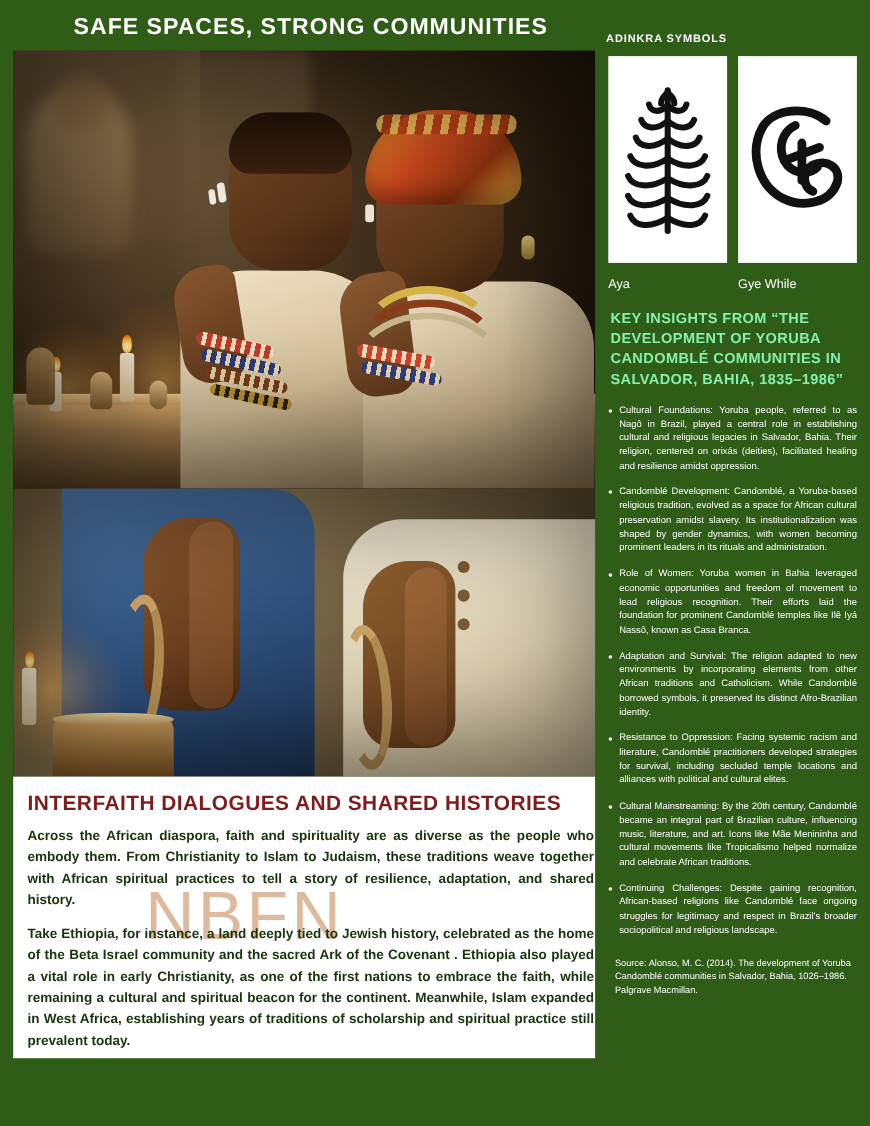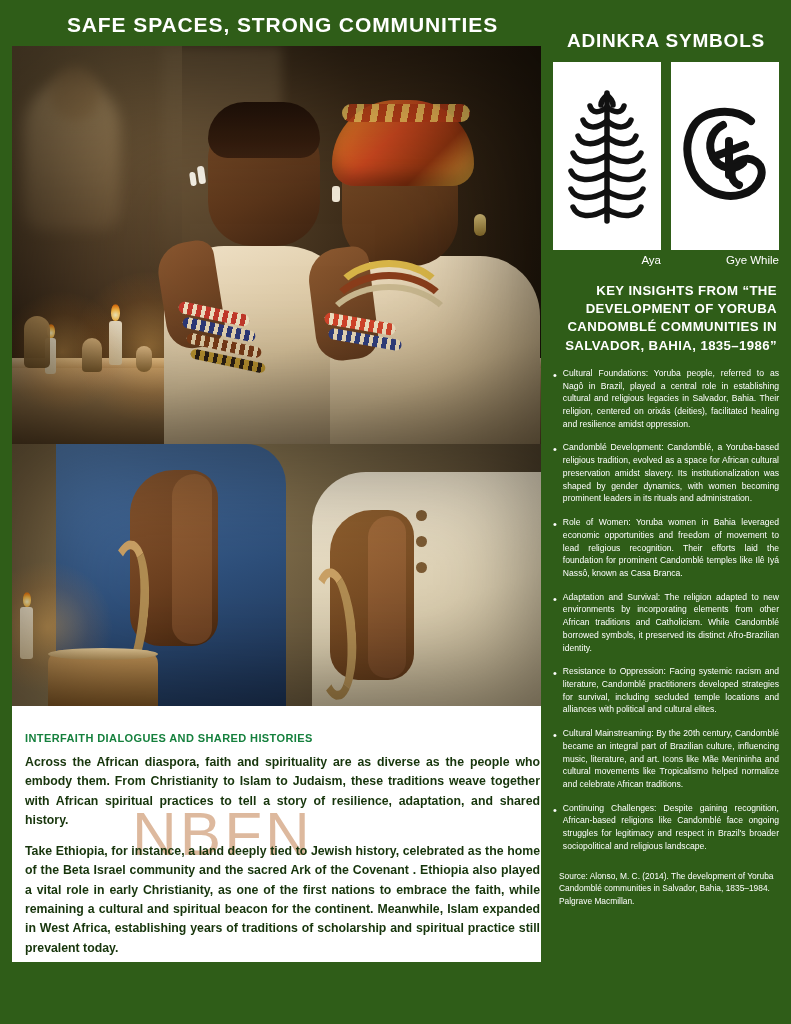--- a/index.html
+++ b/index.html
@@ -61,27 +61,26 @@
   }
 
   .bottom-block {
     position: relative;
     background: #ffffff;
     width: 541px;
     padding: 14px 13px 10px 13px;
     height: 256px;
   }
   .bottom-block h2 {
-    color: #15803d;
-    font-size: 11px;
+    color: #7f1d1d;
+    font-size: 19px;
     font-weight: bold;
     letter-spacing: 0.4px;
     text-transform: uppercase;
     margin-bottom: 9px;
-    margin-top: 12px;
   }
   .bottom-block p {
     color: #17350c;
     font-size: 12.3px;
     font-weight: bold;
     line-height: 1.58;
     text-align: justify;
     margin-bottom: 11px;
     position: relative;
     z-index: 2;
@@ -100,51 +99,50 @@
   
   .right {
     position: absolute;
     left: 541px; top: 0;
     width: 250px; height: 1024px;
     background: #2f5d18;
     padding: 0 10px;
   }
   .adinkra-title {
     color: #ffffff;
-    font-size: 19px;
+    font-size: 10px;
     font-weight: bold;
     letter-spacing: 0.8px;
     text-transform: uppercase;
-    text-align: center;
     padding: 30px 0 10px 0;
   }
   .symbols {
     display: flex;
     gap: 10px;
     justify-content: center;
   }
   .symbol-card { width: 108px; }
   .symbol-box {
     width: 108px; height: 188px;
     background: #ffffff;
     display: flex; align-items: center; justify-content: center;
   }
   .symbol-label {
-    text-align: right;
+    text-align: left;
     color: #ffffff;
     font-size: 11.5px;
-    padding-top: 4px;
+    padding-top: 14px;
   }
 
   .insights-title {
-    color: #ffffff;
+    color: #86efac;
     font-size: 13.2px;
     font-weight: bold;
     line-height: 1.38;
-    text-align: right;
+    text-align: left;
     text-transform: uppercase;
     letter-spacing: 0.4px;
     padding: 16px 4px 12px 4px;
   }
   .bullets { padding: 0 2px; }
   .bullet {
     display: flex;
     gap: 6px;
     margin-bottom: 11px;
   }
@@ -430,16 +428,16 @@
       <div class="bullet">
         <span class="dot">•</span>
         <p>Cultural Mainstreaming: By the 20th century, Candomblé became an integral part of Brazilian culture, influencing music, literature, and art. Icons like Mãe Menininha and cultural movements like Tropicalismo helped normalize and celebrate African traditions.</p>
       </div>
       <div class="bullet">
         <span class="dot">•</span>
         <p>Continuing Challenges: Despite gaining recognition, African-based religions like Candomblé face ongoing struggles for legitimacy and respect in Brazil's broader sociopolitical and religious landscape.</p>
       </div>
     </div>
 
-    <div class="source">Source: Alonso, M. C. (2014). The development of Yoruba Candomblé communities in Salvador, Bahia, 1835–1984. Palgrave Macmillan.</div>
+    <div class="source">Source: Alonso, M. C. (2014). The development of Yoruba Candomblé communities in Salvador, Bahia, 1026–1986. Palgrave Macmillan.</div>
   </div>
 
 </div>
 
 </body></html>

